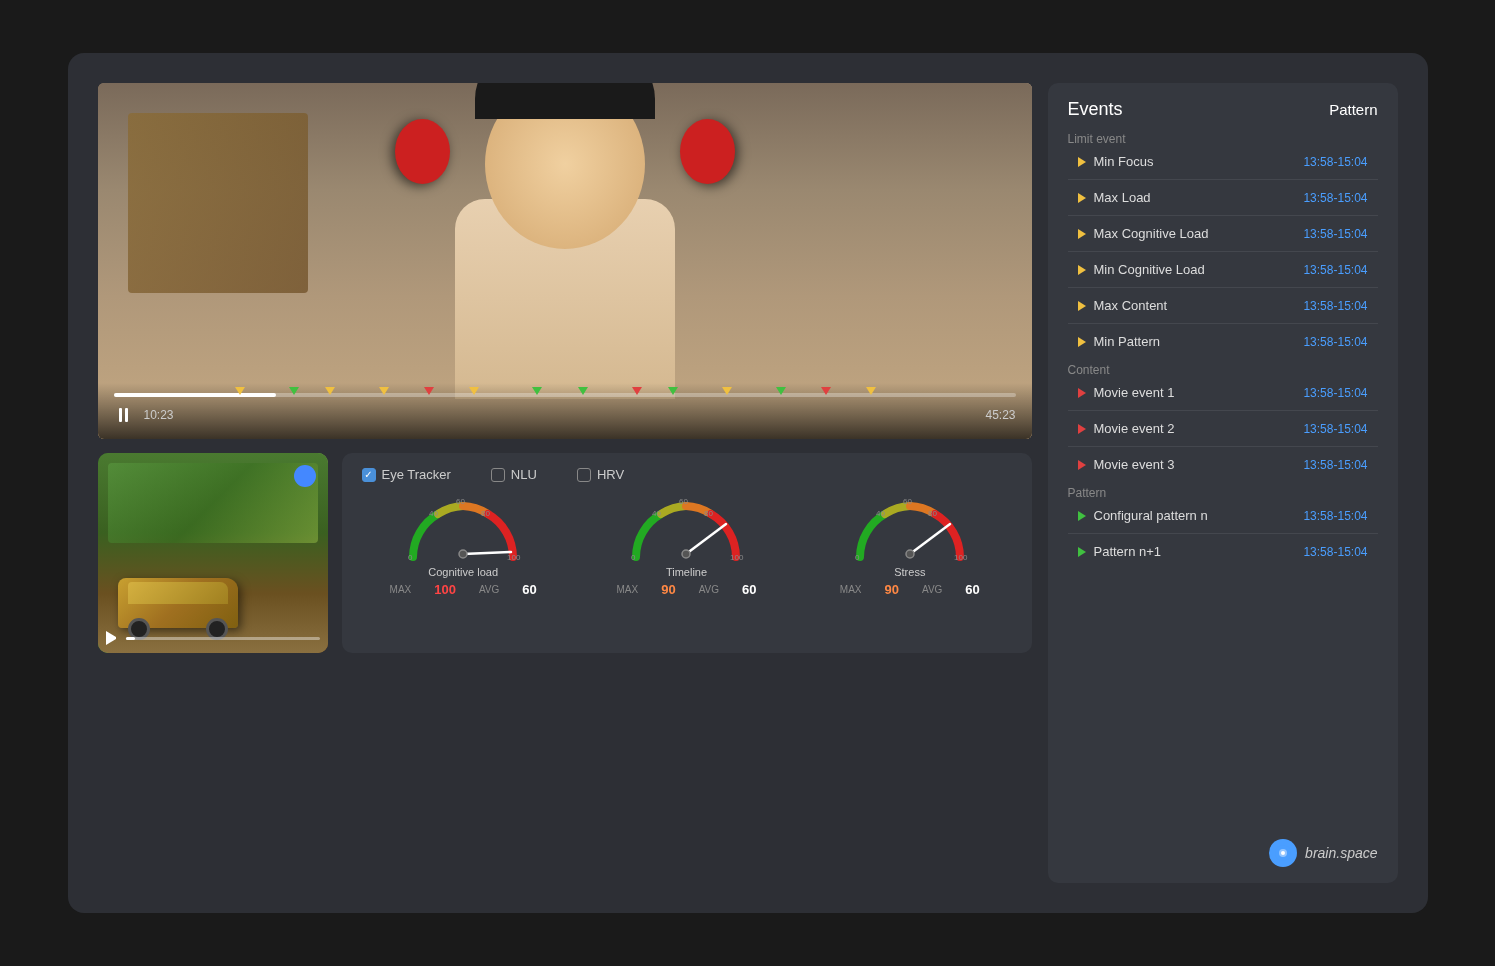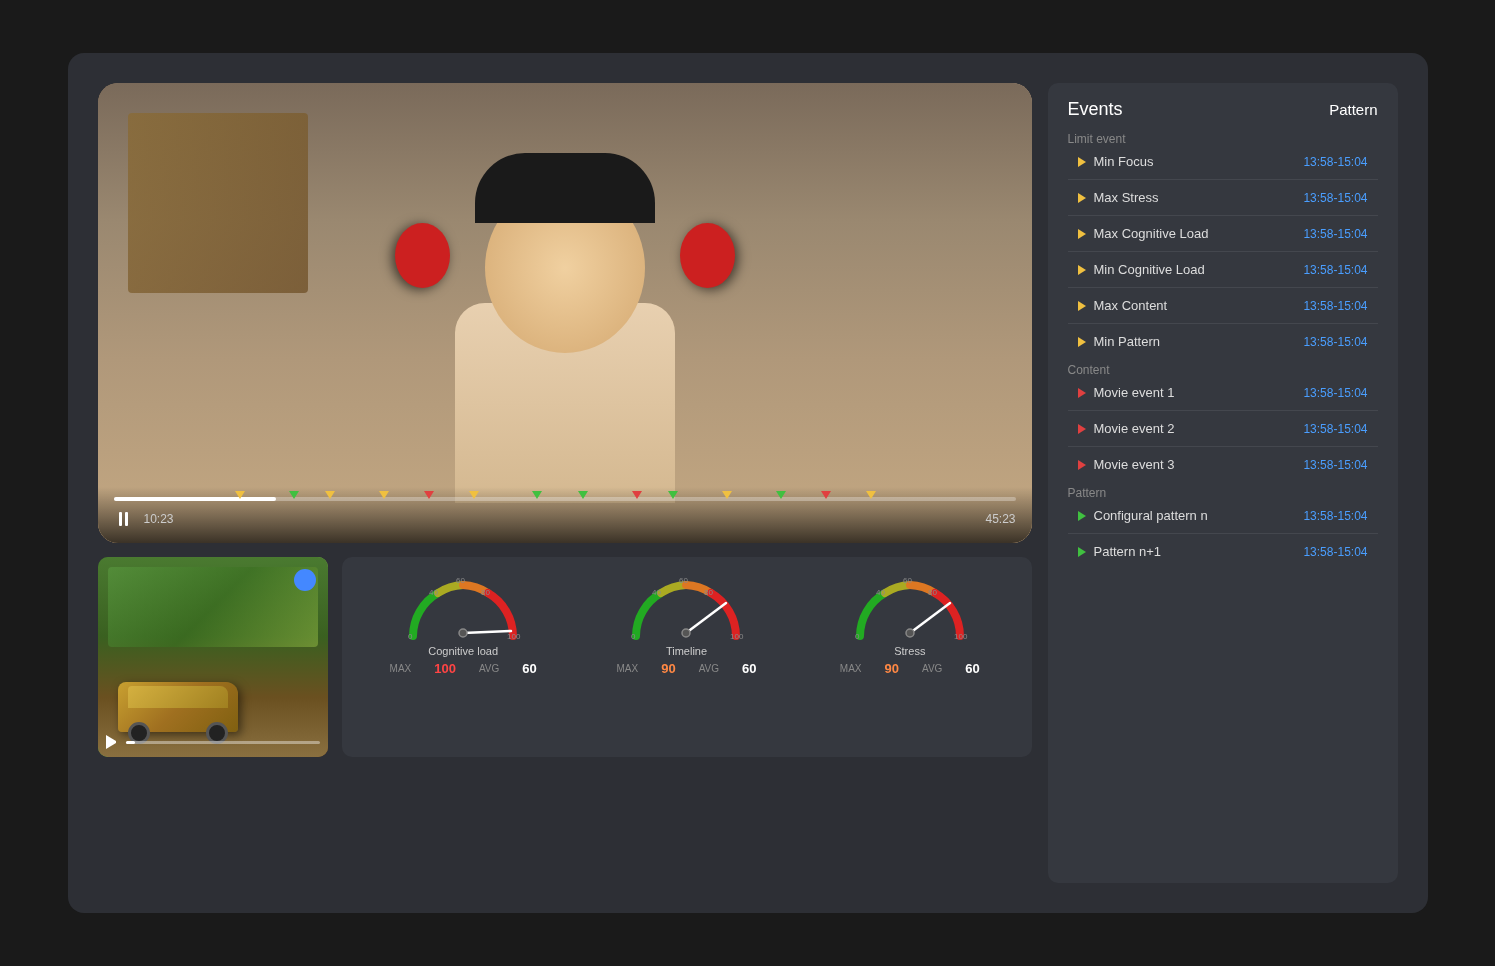--- a/index.html
+++ b/index.html
@@ -29,24 +29,24 @@
     
     .left-column {
       display: flex;
       flex-direction: column;
       gap: 14px;
       flex: 1;
     }
     
     .video-player {
       position: relative;
-      border-radius: 20px;
+      border-radius: 6px;
       overflow: hidden;
       background: #111;
-      height: 460px;
+      height: 356px;
     }
     .video-bg {
       width: 100%;
       height: 100%;
       background: linear-gradient(135deg, #3a3020 0%, #6b5a40 20%, #8b7355 40%, #c4a882 60%, #d4b896 80%, #b8a080 100%);
       position: relative;
       overflow: hidden;
     }
     
     .video-scene {
@@ -484,20 +484,34 @@
           </div>
           <div class="thumb-controls">
             <div class="thumb-play"></div>
             <div class="thumb-progress-bar">
               <div class="thumb-progress-fill"></div>
             </div>
           </div>
         </div>
 
         <div class="gauges-panel">
+          <div class="gauges-header">
+            <div class="gauge-check">
+              <div class="checkbox checked"></div>
+              <span>Eye Tracker</span>
+            </div>
+            <div class="gauge-check">
+              <div class="checkbox"></div>
+              <span>NLU</span>
+            </div>
+            <div class="gauge-check">
+              <div class="checkbox"></div>
+              <span>HRV</span>
+            </div>
+          </div>
 
           <div class="gauges-row">
 
             <div class="gauge-item">
               <div class="gauge-svg-container">
                 <svg width="120" height="72" viewBox="0 0 120 72">
 
                   <path d="M 10 65 A 50 50 0 0 1 35 22" stroke="#22aa22" stroke-width="8" fill="none" stroke-linecap="round"></path>
                   <path d="M 35 22 A 50 50 0 0 1 60 14" stroke="#aaaa22" stroke-width="8" fill="none" stroke-linecap="round"></path>
                   <path d="M 60 14 A 50 50 0 0 1 85 22" stroke="#dd7722" stroke-width="8" fill="none" stroke-linecap="round"></path>
@@ -593,21 +607,21 @@
             <div class="event-left">
               <div class="event-arrow yellow"></div>
               <span class="event-name">Min Focus</span>
             </div>
             <span class="event-time">13:58-15:04</span>
           </div>
           <div class="divider"></div>
           <div class="event-item">
             <div class="event-left">
               <div class="event-arrow yellow"></div>
-              <span class="event-name">Max Stress</span>
+              <span class="event-name">Max Load</span>
             </div>
             <span class="event-time">13:58-15:04</span>
           </div>
           <div class="divider"></div>
           <div class="event-item">
             <div class="event-left">
               <div class="event-arrow yellow"></div>
               <span class="event-name">Max Cognitive Load</span>
             </div>
             <span class="event-time">13:58-15:04</span>
@@ -679,16 +693,26 @@
             <div class="event-left">
               <div class="event-arrow green"></div>
               <span class="event-name">Pattern n+1</span>
             </div>
             <span class="event-time">13:58-15:04</span>
           </div>
         </div>
 
       </div>
 
+      <div class="brainspace-logo">
+        <div class="bs-icon">
+          <svg width="18" height="18" viewBox="0 0 18 18">
+            <circle cx="9" cy="9" r="8" fill="#4a9eff" opacity="0.8"></circle>
+            <circle cx="9" cy="9" r="4" fill="#fff" opacity="0.4"></circle>
+            <circle cx="9" cy="9" r="2" fill="#fff"></circle>
+          </svg>
+        </div>
+        <span class="bs-text">brain.space</span>
+      </div>
     </div>
 
   </div>
 </div>
 
 </body></html>

